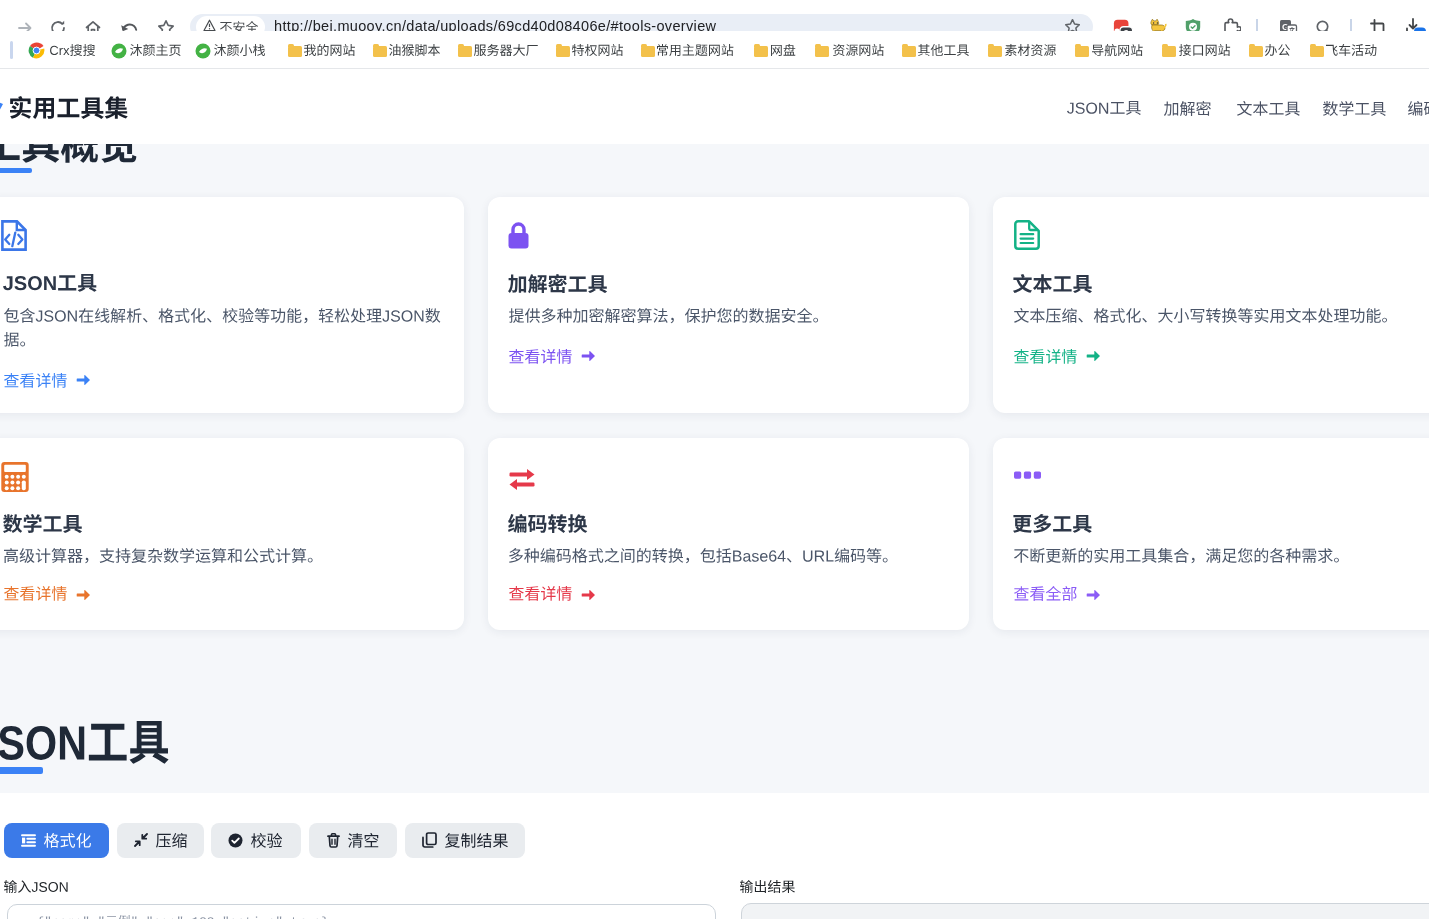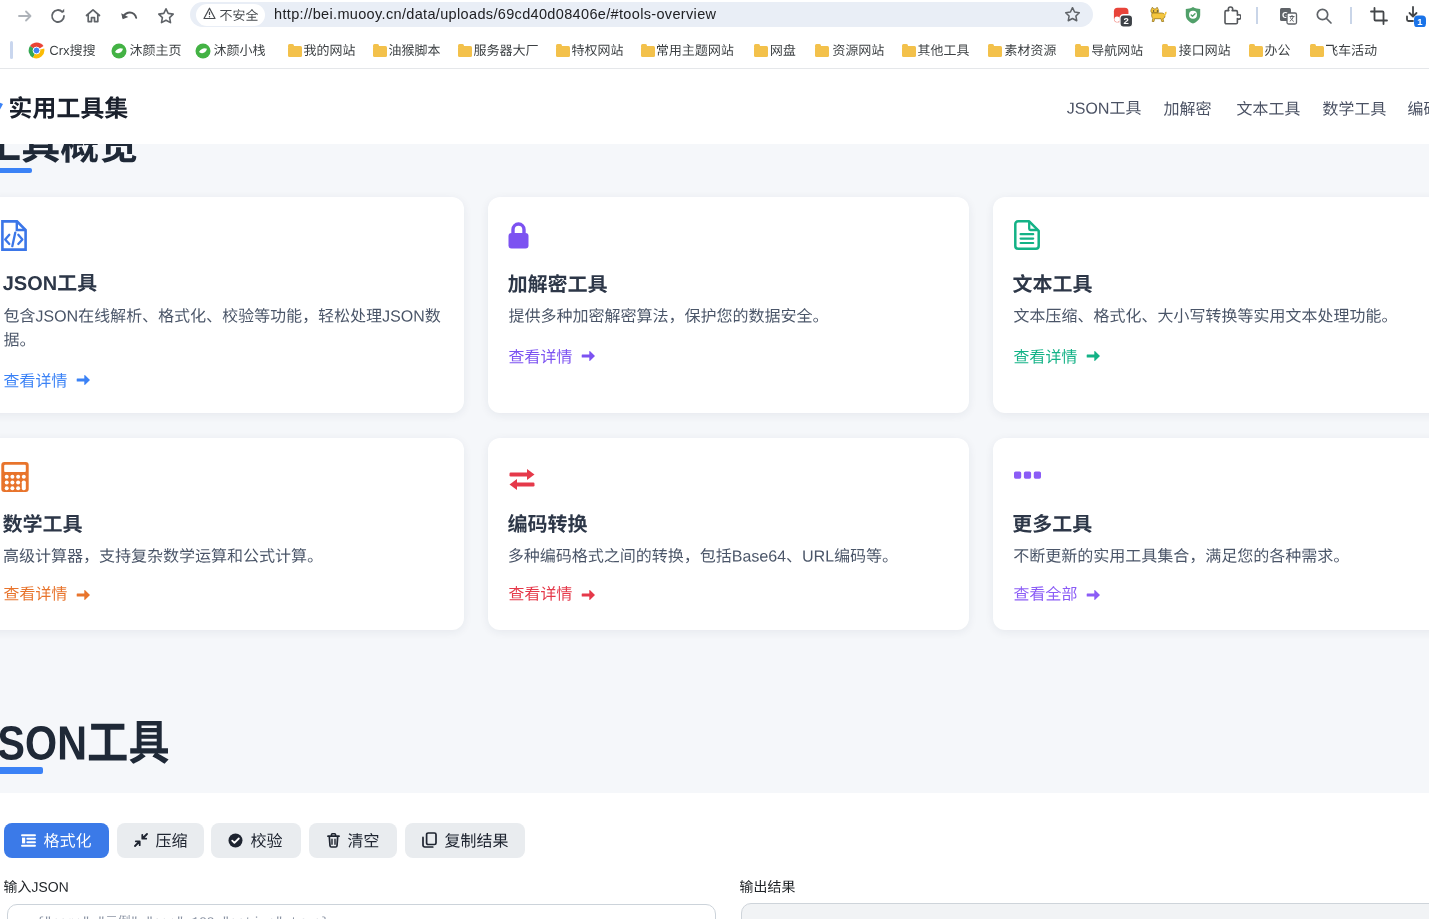--- a/index.html
+++ b/index.html
@@ -1,19 +1,19 @@
 <!DOCTYPE html>
 <html lang="zh"><head>
 <meta charset="utf-8">
 <style>
   * { margin:0; padding:0; box-sizing:border-box; }
   html,body { width:1429px; height:919px; overflow:hidden; }
   body { font-family:"Liberation Sans", sans-serif; position:relative; background:#fff; }
   .abs { position:absolute; }
-  #toolbar { position:absolute; left:0; top:0; width:1429px; height:31px; background:#ffffff; }
+  #toolbar { position:absolute; left:0; top:12px; width:1429px; height:31px; background:#ffffff; }
   #omni { position:absolute; left:190px; top:2px; width:903px; height:25px; background:#e9eef6; border-radius:13px; }
   #chip { position:absolute; left:6px; top:1.5px; width:69px; height:22px; background:#ffffff; border-radius:11px; }
   #url { position:absolute; left:84px; top:0; height:25px; line-height:25px; font-size:14.5px; color:#202124; letter-spacing:0.34px; }
   .tbico { position:absolute; top:0; height:31px; display:flex; align-items:center; justify-content:center; }
   .sep { position:absolute; top:7px; width:2px; height:17px; background:#c9d5e8; }
   #bookbar { position:absolute; left:0; top:31px; width:1429px; height:38px; background:#ffffff; border-bottom:1px solid #e5e7ea; }
   #bmdrag { position:absolute; left:10px; top:10px; width:3px; height:18px; border-radius:2px; background:#c9d6ee; }
   .folder { position:absolute; top:14.5px; width:14px; height:11px; background:#f3c14b; border-radius:1.5px; }
   .folder:before { content:""; position:absolute; left:0; top:-2px; width:6px; height:3px; background:#f3c14b; border-radius:1.5px 1.5px 0 0; }
   #page { position:absolute; left:0; top:70px; width:1429px; height:849px; background:#f5f7fa; overflow:hidden; }

